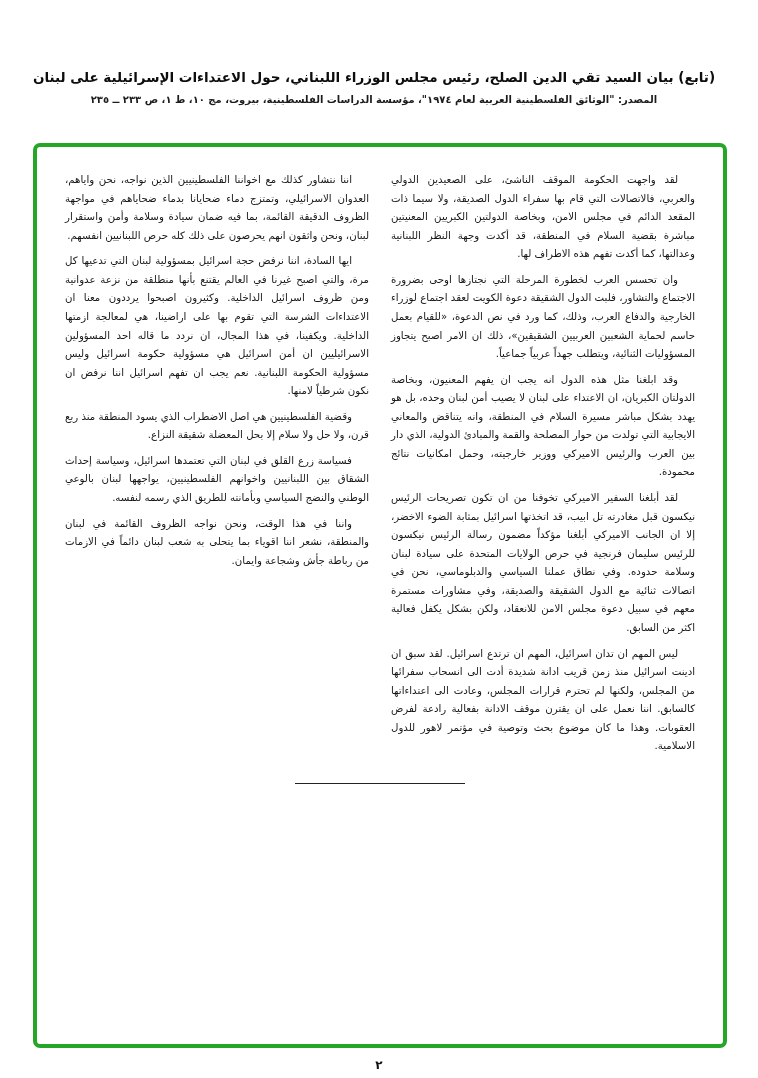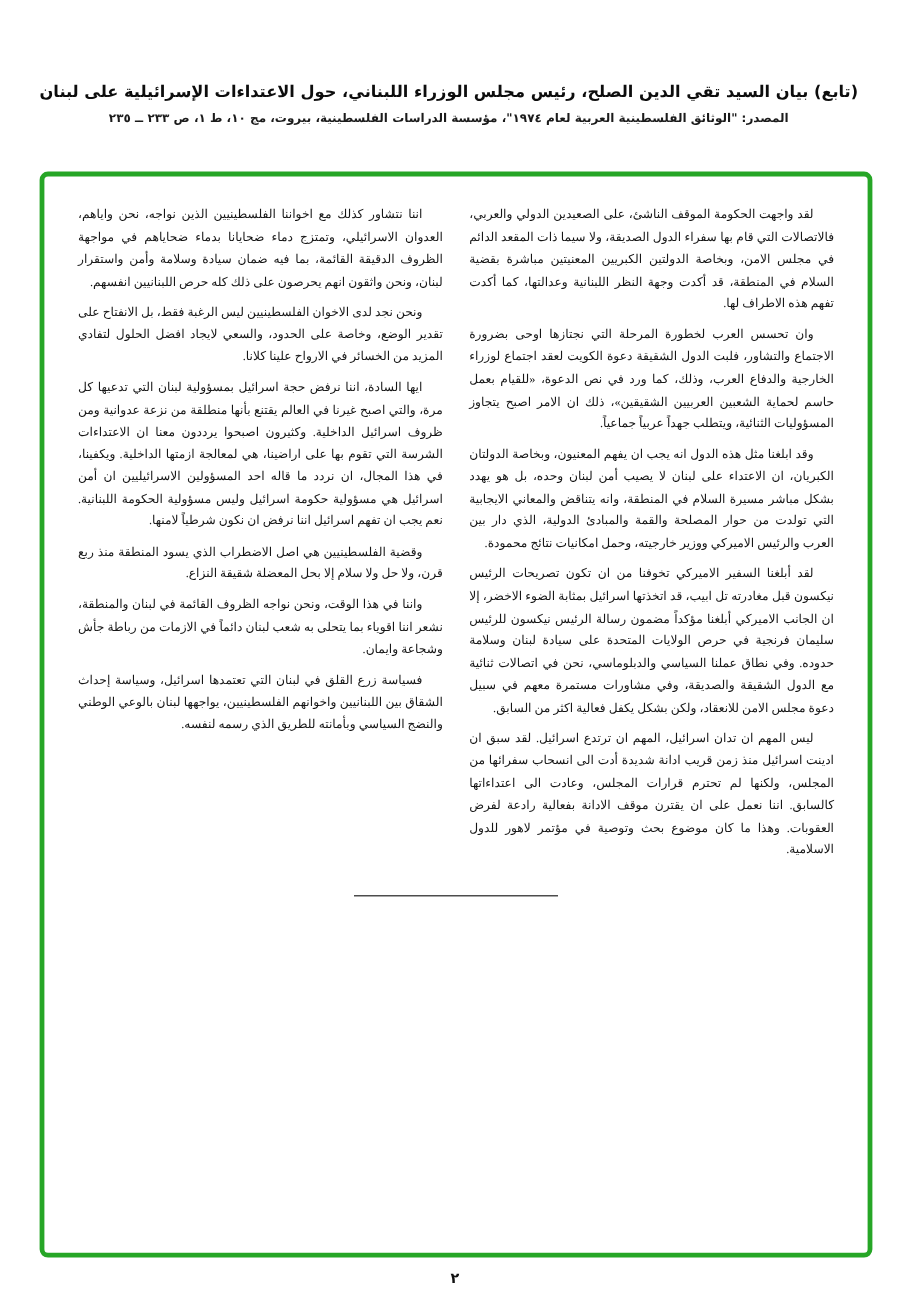--- a/index.html
+++ b/index.html
@@ -54,21 +54,20 @@
     direction: rtl;
     gap: 22px;
   }
   .col {
     flex: 1 1 0;
     direction: rtl;
     text-align: justify;
     font-size: 10.2px;
     line-height: 1.82;
     color: #161616;
-    font-family: Liberation Serif, serif;
   }
   .para {
     margin: 0 0 7px 0;
     text-indent: 17px;
   }
   .footnote-rule {
     width: 170px;
     margin: 20px auto 0 auto;
     border-top: 1.4px solid #222222;
     height: 0;
@@ -96,23 +95,22 @@
   <div class="columns">
     <div class="col">
         <p class="para">لقد واجهت الحكومة الموقف الناشئ، على الصعيدين الدولي والعربي، فالاتصالات التي قام بها سفراء الدول الصديقة، ولا سيما ذات المقعد الدائم في مجلس الامن، وبخاصة الدولتين الكبريين المعنيتين مباشرة بقضية السلام في المنطقة، قد أكدت وجهة النظر اللبنانية وعدالتها، كما أكدت تفهم هذه الاطراف لها.</p>
         <p class="para">وان تحسس العرب لخطورة المرحلة التي نجتازها اوحى بضرورة الاجتماع والتشاور، فلبت الدول الشقيقة دعوة الكويت لعقد اجتماع لوزراء الخارجية والدفاع العرب، وذلك، كما ورد في نص الدعوة، «للقيام بعمل حاسم لحماية الشعبين العربيين الشقيقين»، ذلك ان الامر اصبح يتجاوز المسؤوليات الثنائية، ويتطلب جهداً عربياً جماعياً.</p>
         <p class="para">وقد ابلغنا مثل هذه الدول انه يجب ان يفهم المعنيون، وبخاصة الدولتان الكبريان، ان الاعتداء على لبنان لا يصيب أمن لبنان وحده، بل هو يهدد بشكل مباشر مسيرة السلام في المنطقة، وانه يتناقض والمعاني الايجابية التي تولدت من حوار المصلحة والقمة والمبادئ الدولية، الذي دار بين العرب والرئيس الاميركي ووزير خارجيته، وحمل امكانيات نتائج محمودة.</p>
         <p class="para">لقد أبلغنا السفير الاميركي تخوفنا من ان تكون تصريحات الرئيس نيكسون قبل مغادرته تل ابيب، قد اتخذتها اسرائيل بمثابة الضوء الاخضر، إلا ان الجانب الاميركي أبلغنا مؤكداً مضمون رسالة الرئيس نيكسون للرئيس سليمان فرنجية في حرص الولايات المتحدة على سيادة لبنان وسلامة حدوده. وفي نطاق عملنا السياسي والدبلوماسي، نحن في اتصالات ثنائية مع الدول الشقيقة والصديقة، وفي مشاورات مستمرة معهم في سبيل دعوة مجلس الامن للانعقاد، ولكن بشكل يكفل فعالية اكثر من السابق.</p>
         <p class="para">ليس المهم ان تدان اسرائيل، المهم ان ترتدع اسرائيل. لقد سبق ان ادينت اسرائيل منذ زمن قريب ادانة شديدة أدت الى انسحاب سفرائها من المجلس، ولكنها لم تحترم قرارات المجلس، وعادت الى اعتداءاتها كالسابق. اننا نعمل على ان يقترن موقف الادانة بفعالية رادعة لفرض العقوبات. وهذا ما كان موضوع بحث وتوصية في مؤتمر لاهور للدول الاسلامية.</p>
       </div>
     <div class="col">
         <p class="para">اننا نتشاور كذلك مع اخواننا الفلسطينيين الذين نواجه، نحن واياهم، العدوان الاسرائيلي، وتمتزج دماء ضحايانا بدماء ضحاياهم في مواجهة الظروف الدقيقة القائمة، بما فيه ضمان سيادة وسلامة وأمن واستقرار لبنان، ونحن واثقون انهم يحرصون على ذلك كله حرص اللبنانيين انفسهم.</p>
-        <p class="para">ونحن نجد لدى الاخوان الفلسطينيين ليس الرغبة فقط، بل الانفتاح على تقدير الوضع، وخاصة على الحدود، والسعي لايجاد افضل الحلول لتفادي المزيد من الخسائر في الارواح علينا كلانا.</p>
         <p class="para">ايها السادة، اننا نرفض حجة اسرائيل بمسؤولية لبنان التي تدعيها كل مرة، والتي اصبح غيرنا في العالم يقتنع بأنها منطلقة من نزعة عدوانية ومن ظروف اسرائيل الداخلية. وكثيرون اصبحوا يرددون معنا ان الاعتداءات الشرسة التي تقوم بها على اراضينا، هي لمعالجة ازمتها الداخلية. ويكفينا، في هذا المجال، ان نردد ما قاله احد المسؤولين الاسرائيليين ان أمن اسرائيل هي مسؤولية حكومة اسرائيل وليس مسؤولية الحكومة اللبنانية. نعم يجب ان تفهم اسرائيل اننا نرفض ان نكون شرطياً لامنها.</p>
         <p class="para">وقضية الفلسطينيين هي اصل الاضطراب الذي يسود المنطقة منذ ربع قرن، ولا حل ولا سلام إلا بحل المعضلة شقيقة النزاع.</p>
+        <p class="para">فسياسة زرع القلق في لبنان التي تعتمدها اسرائيل، وسياسة إحداث الشقاق بين اللبنانيين واخوانهم الفلسطينيين، يواجهها لبنان بالوعي الوطني والنضج السياسي وبأمانته للطريق الذي رسمه لنفسه.</p>
         <p class="para">واننا في هذا الوقت، ونحن نواجه الظروف القائمة في لبنان والمنطقة، نشعر اننا اقوياء بما يتحلى به شعب لبنان دائماً في الازمات من رباطة جأش وشجاعة وايمان.</p>
-        <p class="para">فسياسة زرع القلق في لبنان التي تعتمدها اسرائيل، وسياسة إحداث الشقاق بين اللبنانيين واخوانهم الفلسطينيين، يواجهها لبنان بالوعي الوطني والنضج السياسي وبأمانته للطريق الذي رسمه لنفسه.</p>
       </div>
   </div>
   <div class="footnote-rule"></div>
 </div>
 
 <div class="page-number">٢</div>
 
 </body></html>

